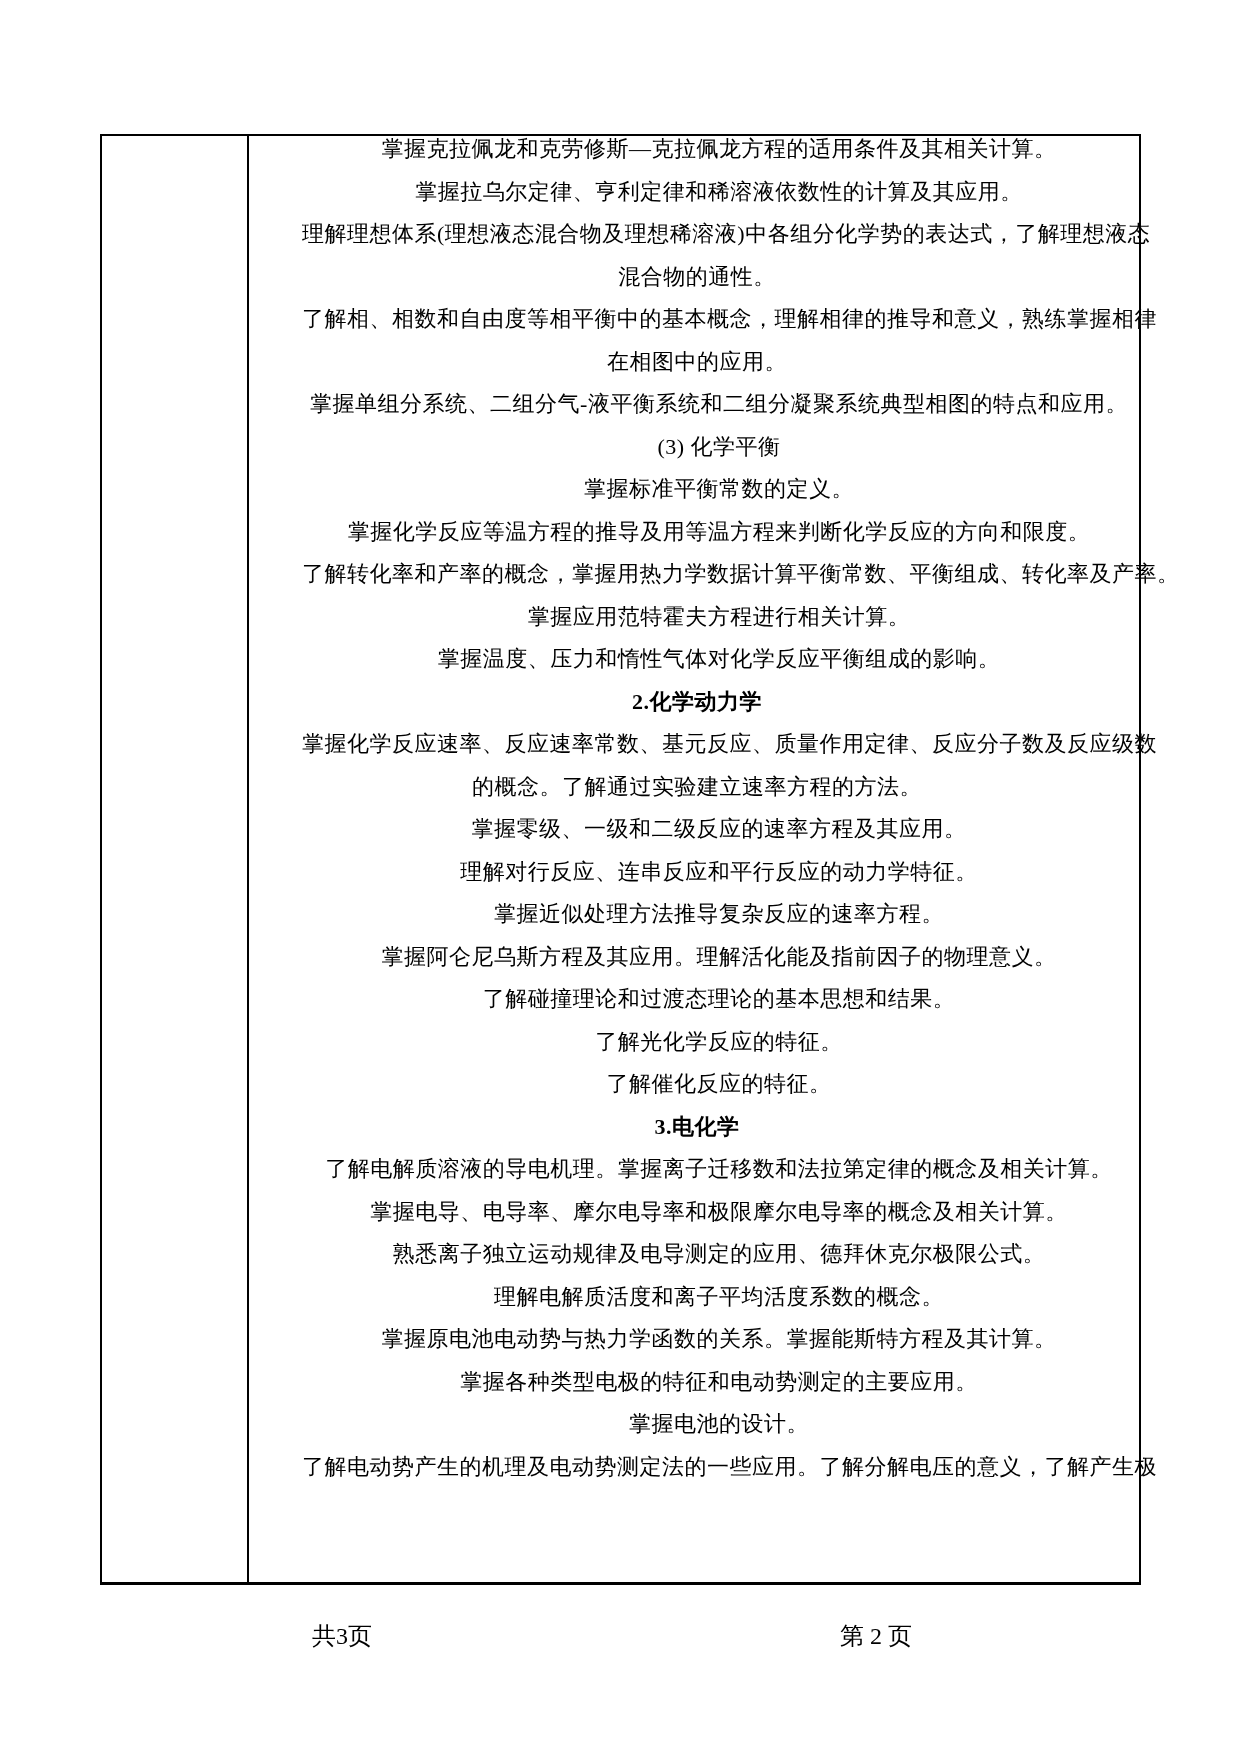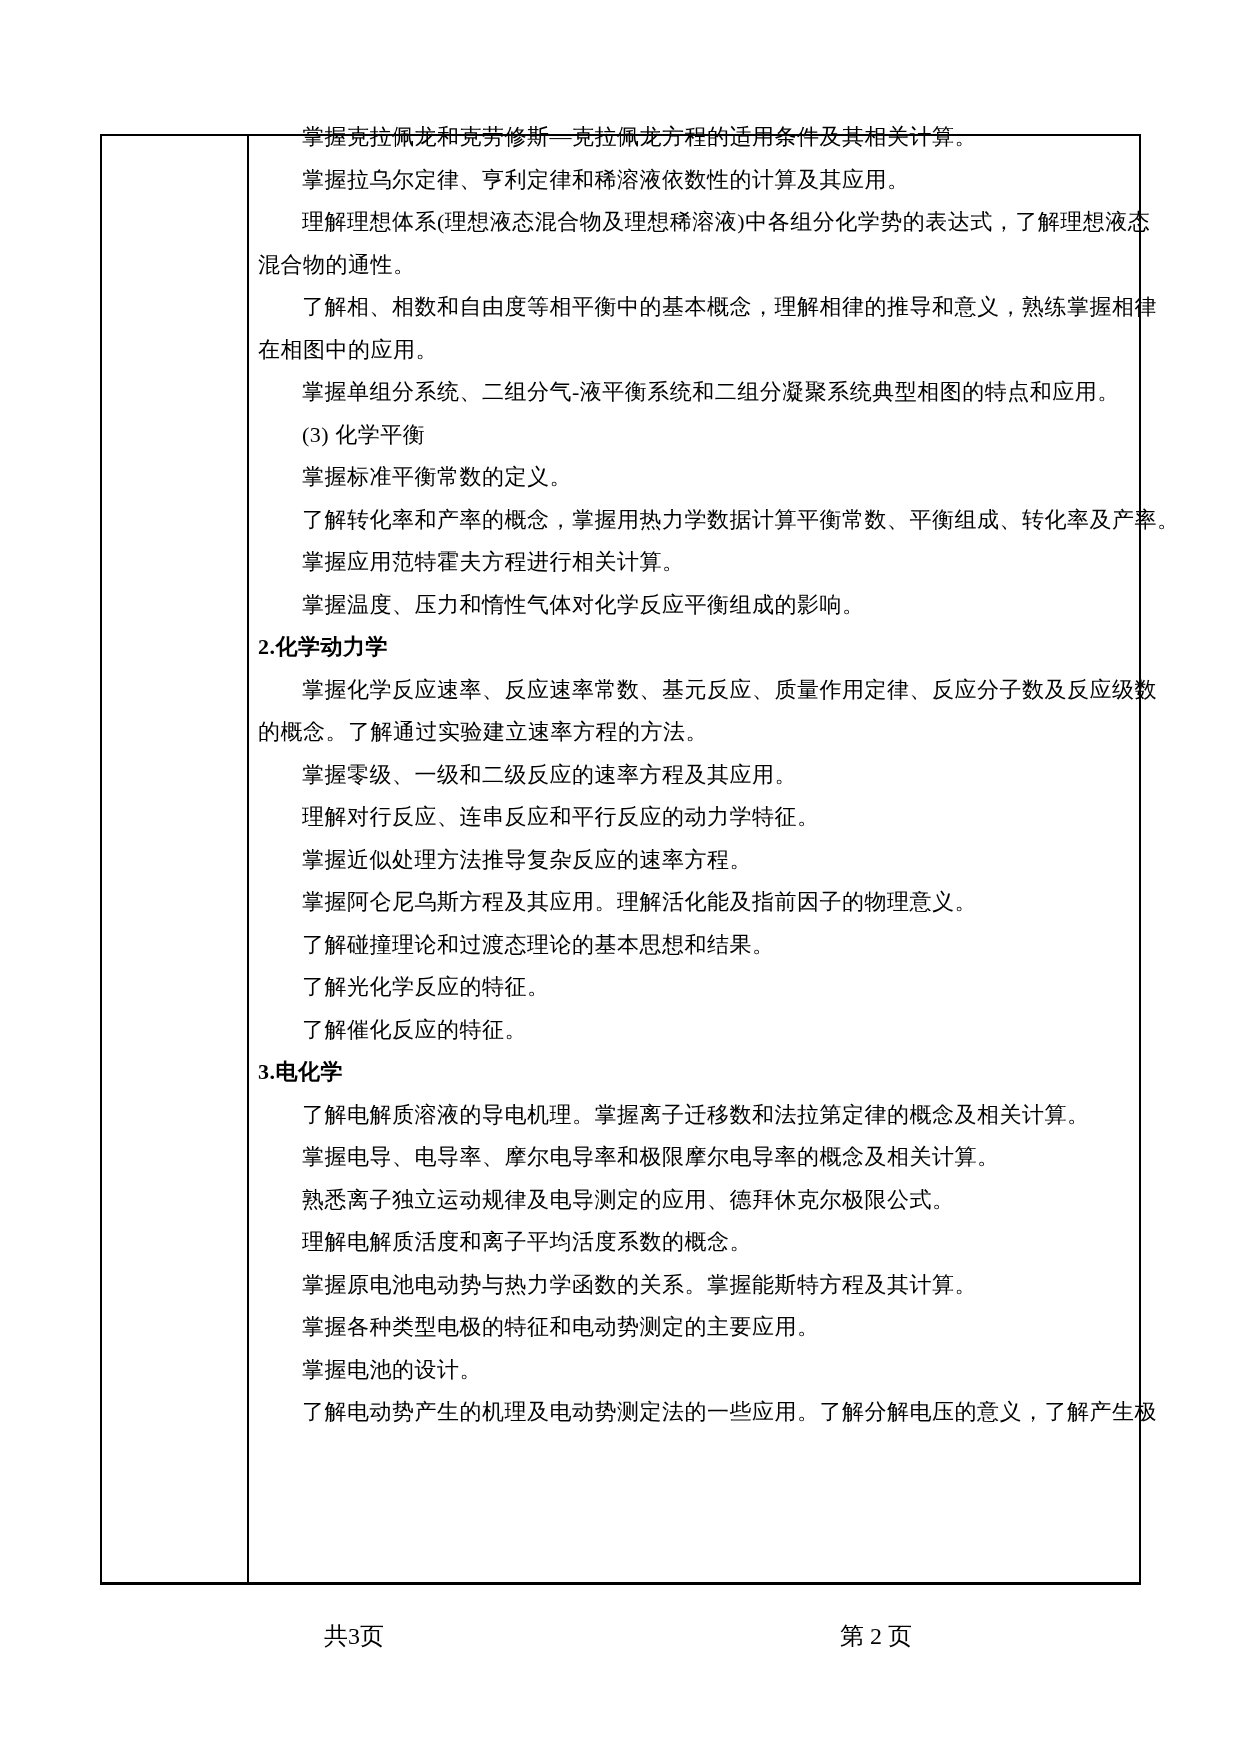--- a/index.html
+++ b/index.html
@@ -30,64 +30,66 @@
     position: absolute;
     left: 247px;
     top: 134px;
     width: 2px;
     height: 1449px;
     background: #000000;
   }
   .text-column {
     position: absolute;
     left: 258px;
-    top: 116px;
+    top: 128px;
     width: 878px;
     font-size: 22px;
     line-height: 42.5px;
     letter-spacing: 0.5px;
+    text-align: center;
   }
   .text-column .ln {
     white-space: nowrap;
     height: 42.5px;
   }
   .ln-indent { padding-left: 44px; }
   .ln-flush  { padding-left: 0; }
   .ln-heading {
     padding-left: 0;
     font-weight: bold;
   }
   .footer-label {
     position: absolute;
     font-size: 24px;
     line-height: 28px;
     color: #000000;
     white-space: nowrap;
   }
-  .footer-total   { left: 324px; top: 1622px; }
+  .footer-total   { left: 312px; top: 1622px; }
   .footer-current { left: 840px; top: 1622px; }
 </style>
 </head>
 <body>
 
 <div class="page">
 
   <div class="table-border"></div>
   <div class="col-divider"></div>
 
   <div class="text-column">
       <div class="ln ln-indent">掌握克拉佩龙和克劳修斯—克拉佩龙方程的适用条件及其相关计算。</div>
       <div class="ln ln-indent">掌握拉乌尔定律、亨利定律和稀溶液依数性的计算及其应用。</div>
       <div class="ln ln-indent">理解理想体系(理想液态混合物及理想稀溶液)中各组分化学势的表达式，了解理想液态</div>
       <div class="ln ln-flush">混合物的通性。</div>
       <div class="ln ln-indent">了解相、相数和自由度等相平衡中的基本概念，理解相律的推导和意义，熟练掌握相律</div>
       <div class="ln ln-flush">在相图中的应用。</div>
       <div class="ln ln-indent">掌握单组分系统、二组分气-液平衡系统和二组分凝聚系统典型相图的特点和应用。</div>
       <div class="ln ln-indent">(3) 化学平衡</div>
       <div class="ln ln-indent">掌握标准平衡常数的定义。</div>
+      <div class="ln ln-indent">掌握化学反应等温方程的推导及用等温方程来判断化学反应的方向和限度。</div>
       <div class="ln ln-indent">了解转化率和产率的概念，掌握用热力学数据计算平衡常数、平衡组成、转化率及产率。</div>
       <div class="ln ln-indent">掌握应用范特霍夫方程进行相关计算。</div>
       <div class="ln ln-indent">掌握温度、压力和惰性气体对化学反应平衡组成的影响。</div>
       <div class="ln ln-heading">2.化学动力学</div>
       <div class="ln ln-indent">掌握化学反应速率、反应速率常数、基元反应、质量作用定律、反应分子数及反应级数</div>
       <div class="ln ln-flush">的概念。了解通过实验建立速率方程的方法。</div>
       <div class="ln ln-indent">掌握零级、一级和二级反应的速率方程及其应用。</div>
       <div class="ln ln-indent">理解对行反应、连串反应和平行反应的动力学特征。</div>
       <div class="ln ln-indent">掌握近似处理方法推导复杂反应的速率方程。</div>
       <div class="ln ln-indent">掌握阿仑尼乌斯方程及其应用。理解活化能及指前因子的物理意义。</div>

